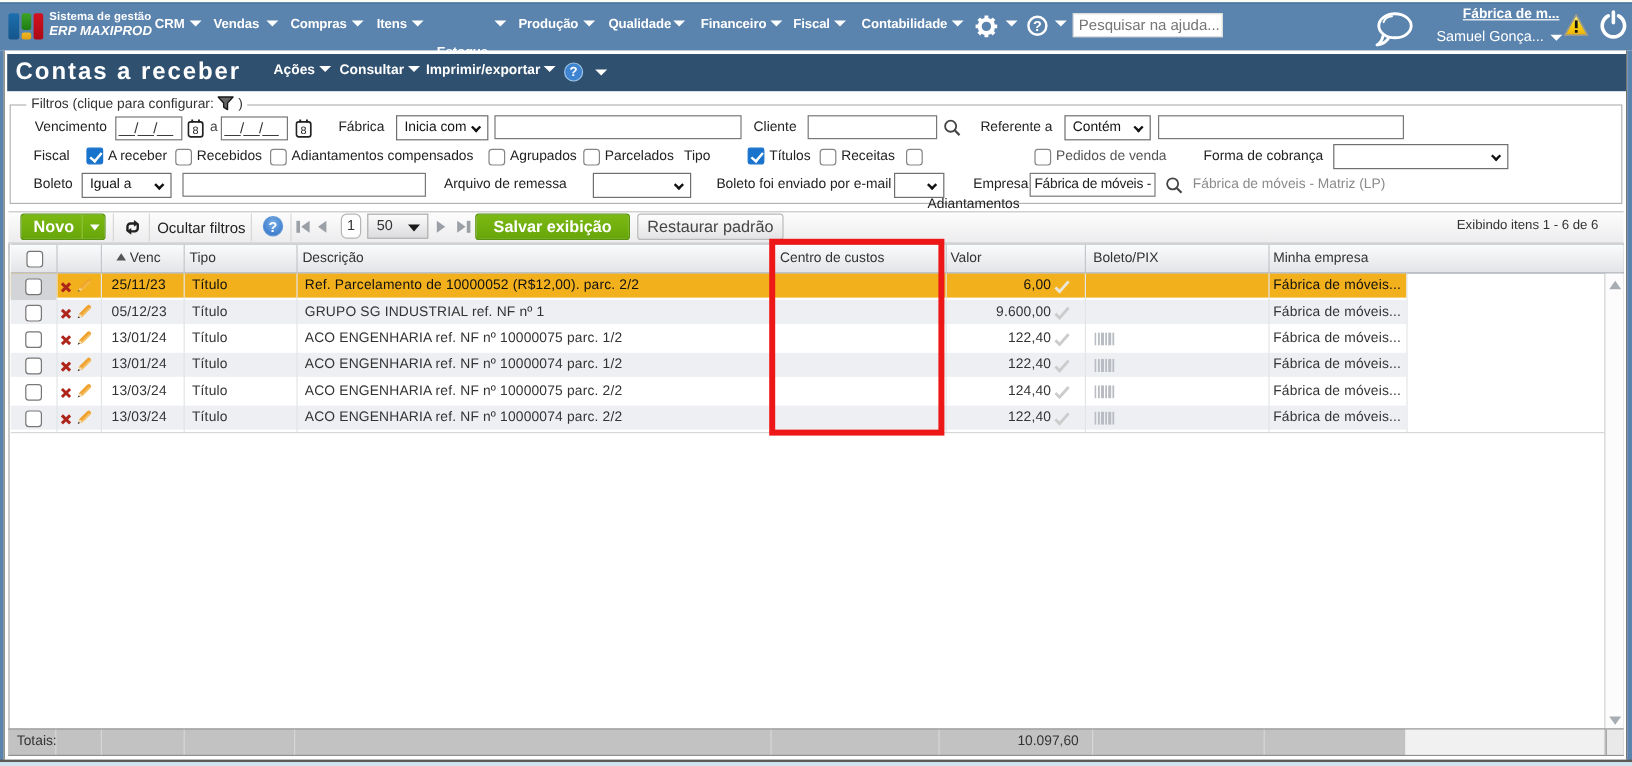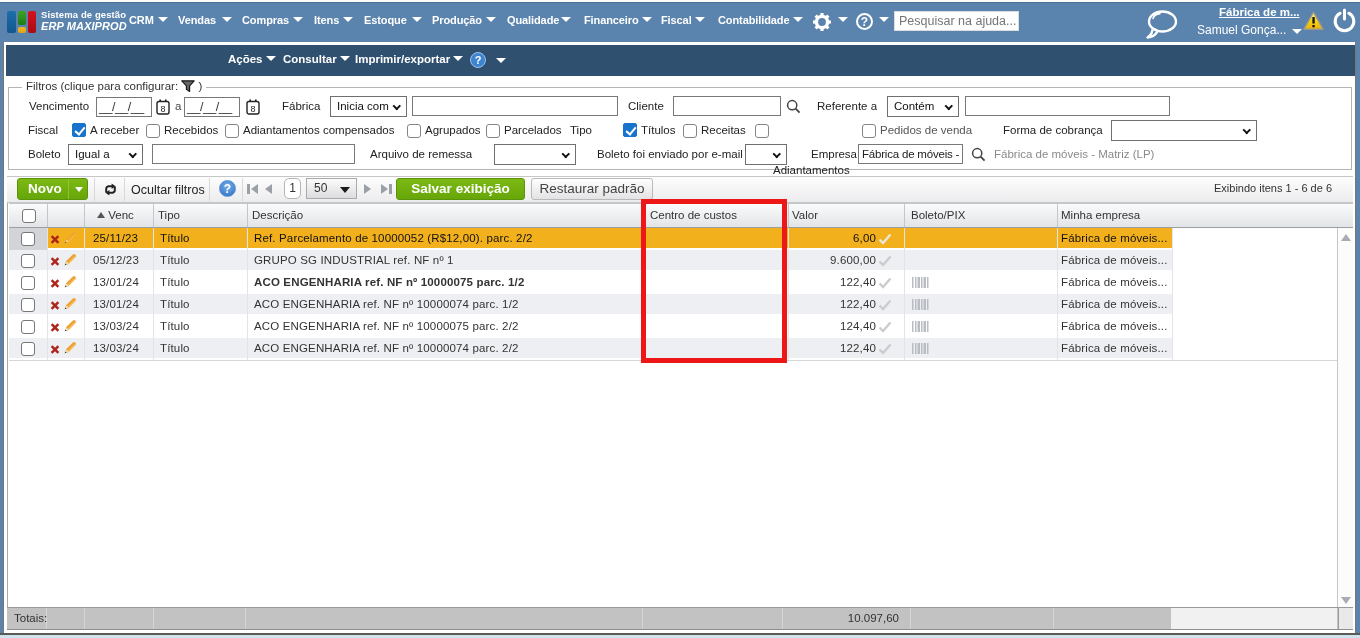--- a/index.html
+++ b/index.html
@@ -42,21 +42,21 @@
     <div class="abs" style="left:17.5px;top:23.5px;width:8px;height:6px;background:linear-gradient(180deg,#f0b722,#e2a113);border-radius:2px;"></div>
     <div class="abs" style="left:27.5px;top:8px;width:8.5px;height:21.5px;background:linear-gradient(180deg,#d41220,#ab0a14);border-radius:2px;"></div>
     <div class="abs" style="left:41px;top:6px;color:#fff;font-size:9.5px;font-weight:bold;letter-spacing:.1px;">Sistema de gestão</div>
     <div class="abs" style="left:41px;top:17px;color:#fff;font-size:11px;font-weight:bold;font-style:italic;letter-spacing:.1px;">ERP MAXIPROD</div>
   </div>
   <div id="mainmenu">
     <div class="hdr-item" style="left:129px;">CRM</div>
     <div class="hdr-item" style="left:178px;">Vendas</div>
     <div class="hdr-item" style="left:242px;">Compras</div>
     <div class="hdr-item" style="left:314px;">Itens</div>
-    <div class="hdr-item" style="left:364px;">Estoque</div>
+    <div class="hdr-item" style="left:364px;margin-top:24px;">Estoque</div>
     <div class="hdr-item" style="left:432px;">Produção</div>
     <div class="hdr-item" style="left:507px;">Qualidade</div>
     <div class="hdr-item" style="left:584px;">Financeiro</div>
     <div class="hdr-item" style="left:661px;">Fiscal</div>
     <div class="hdr-item" style="left:718px;">Contabilidade</div>
     <div class="abs" style="left:158px;top:17px;">
         <span class="caret" style="display:block;"></span>
       </div>
     <div class="abs" style="left:222px;top:17px;">
         <span class="caret" style="display:block;"></span>
@@ -123,20 +123,21 @@
         <rect x="9.4" y="6" width="2.3" height="6.5" fill="#111"></rect>
         <rect x="9.4" y="14" width="2.3" height="2.3" fill="#111"></rect>
       </svg>
     <svg class="abs" style="left:1332px;top:8px;" width="25" height="25" viewBox="0 0 25 25">
       <path d="M8.2 5.2 A 9.3 9.3 0 1 0 16.8 5.2" fill="none" stroke="#fff" stroke-width="3" stroke-linecap="round"></path>
       <line x1="12.5" y1="2" x2="12.5" y2="11" stroke="#fff" stroke-width="3" stroke-linecap="round"></line>
     </svg>
   </div>
 
   <div class="abs" style="left:6px;top:45px;width:1349px;height:31px;background:#30506f;">
+    <div class="abs" style="left:7px;top:4px;color:#fff;font-size:20px;font-weight:bold;letter-spacing:1.6px;">Contas a receber</div>
     <div class="abs" style="left:222px;top:8px;color:#fff;font-size:11.5px;font-weight:bold;">Ações <span class="tcaret"></span></div>
     <div class="abs" style="left:277px;top:8px;color:#fff;font-size:11.5px;font-weight:bold;">Consultar <span class="tcaret"></span></div>
     <div class="abs" style="left:349px;top:8px;color:#fff;font-size:11.5px;font-weight:bold;">Imprimir/exportar <span class="tcaret"></span></div>
     <div class="abs" style="left:464px;top:7px;width:16px;height:16px;border-radius:50%;background:#3f84d1;border:1px solid #9cc3e8;color:#fff;font-size:11px;font-weight:bold;text-align:center;line-height:15px;">?</div>
     <div class="abs" style="left:490px;top:13px;">
         <span class="tcaret" style="display:block;vertical-align:baseline;"></span>
       </div>
   </div>
   <div id="filters">
     <div class="abs" style="left:8px;top:87px;width:1344px;height:83px;border:1px solid #b4b4b4;"></div>
@@ -329,21 +330,21 @@
             <line x1="8.4" y1="1.2" x2="1.6" y2="7.8" stroke="#ae251b" stroke-width="2.5"></line>
           </svg>
         <svg class="abs pencil" style="left:53px;top:2px;" width="16" height="16" viewBox="0 0 16 16">
             <line x1="5.6" y1="10.4" x2="12" y2="4" stroke="#eea332" stroke-width="3.8" stroke-linecap="round"></line>
             <line x1="6.6" y1="11.1" x2="12.8" y2="4.9" stroke="#f6c266" stroke-width="1.3" stroke-linecap="round"></line>
             <polygon points="2.7,13.3 4.5,9.4 6.7,11.6" fill="#f3ddb5"></polygon>
             <polygon points="2.7,13.3 3.6,11.5 4.6,12.5" fill="#1a1a1a"></polygon>
           </svg>
         <div class="rtxt" style="left:84px;">13/01/24</div>
         <div class="rtxt" style="left:151px;">Título</div>
-        <div class="rtxt" style="left:245px;font-weight:bold;">ACO ENGENHARIA ref. NF nº 10000075 parc. 1/2</div>
+        <div class="rtxt" style="left:245px;">ACO ENGENHARIA ref. NF nº 10000075 parc. 1/2</div>
         <div class="rtxt" style="left:779px;width:88px;text-align:right;">122,40</div>
         <svg class="abs" style="left:869px;top:5px;" width="14" height="12" viewBox="0 0 14 12">
             <path d="M1.5 6.5 L5 10 L12.5 1.5" fill="none" stroke="#cccccc" stroke-width="2.4"></path>
           </svg>
         <svg class="abs" style="left:903px;top:5px;" width="18" height="11" viewBox="0 0 18 11">
             <g fill="#b9bdc3">
               <rect x="0" width="1.5" height="11"></rect>
               <rect x="3" width="1.5" height="11"></rect>
               <rect x="5.5" width="2.5" height="11"></rect>
               <rect x="9" width="1.5" height="11"></rect>

